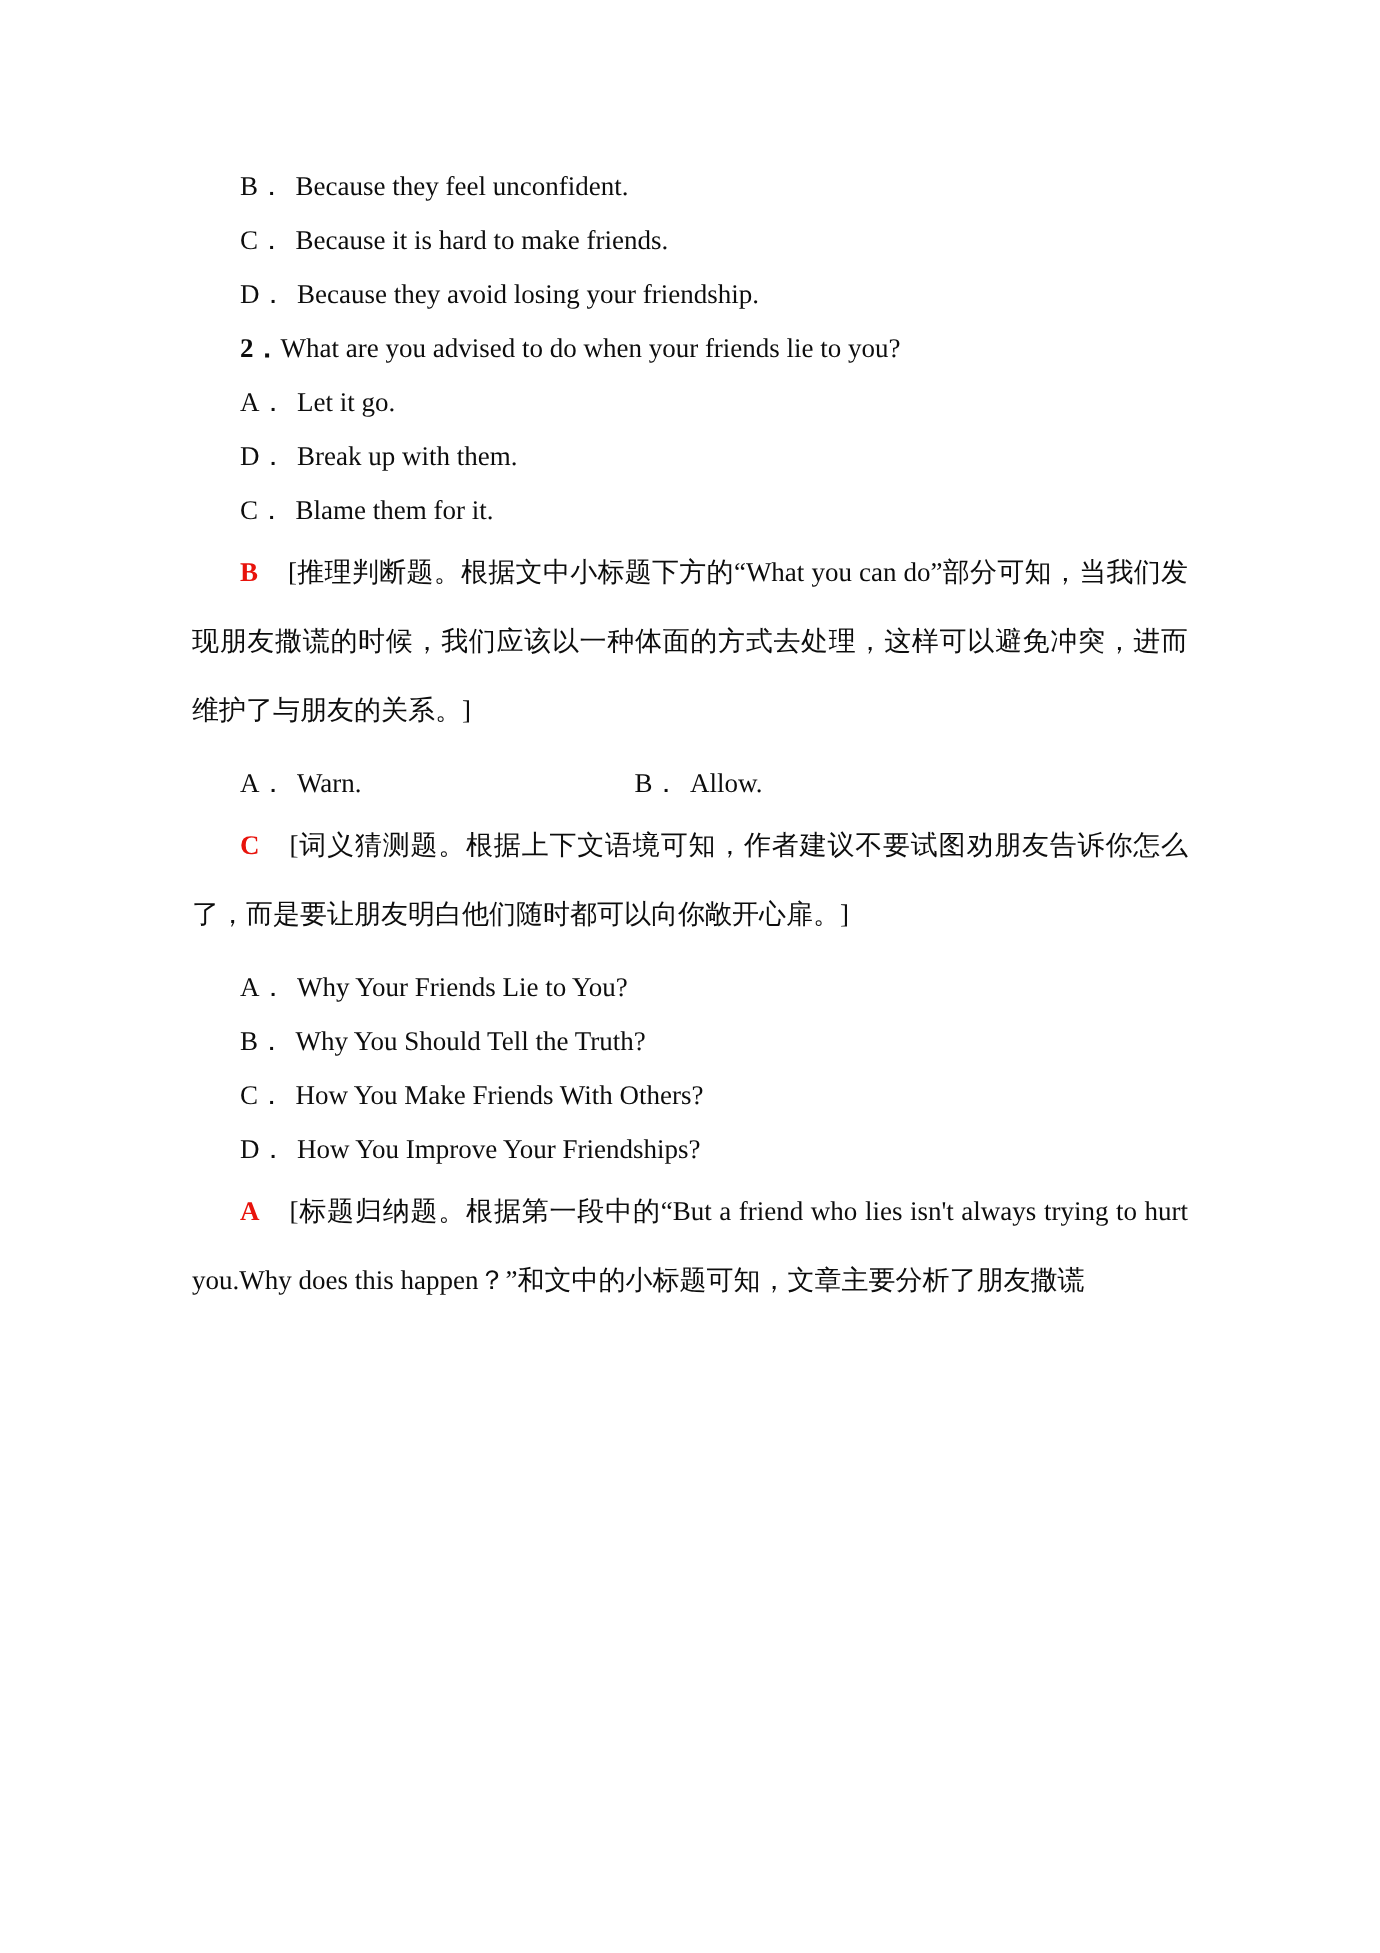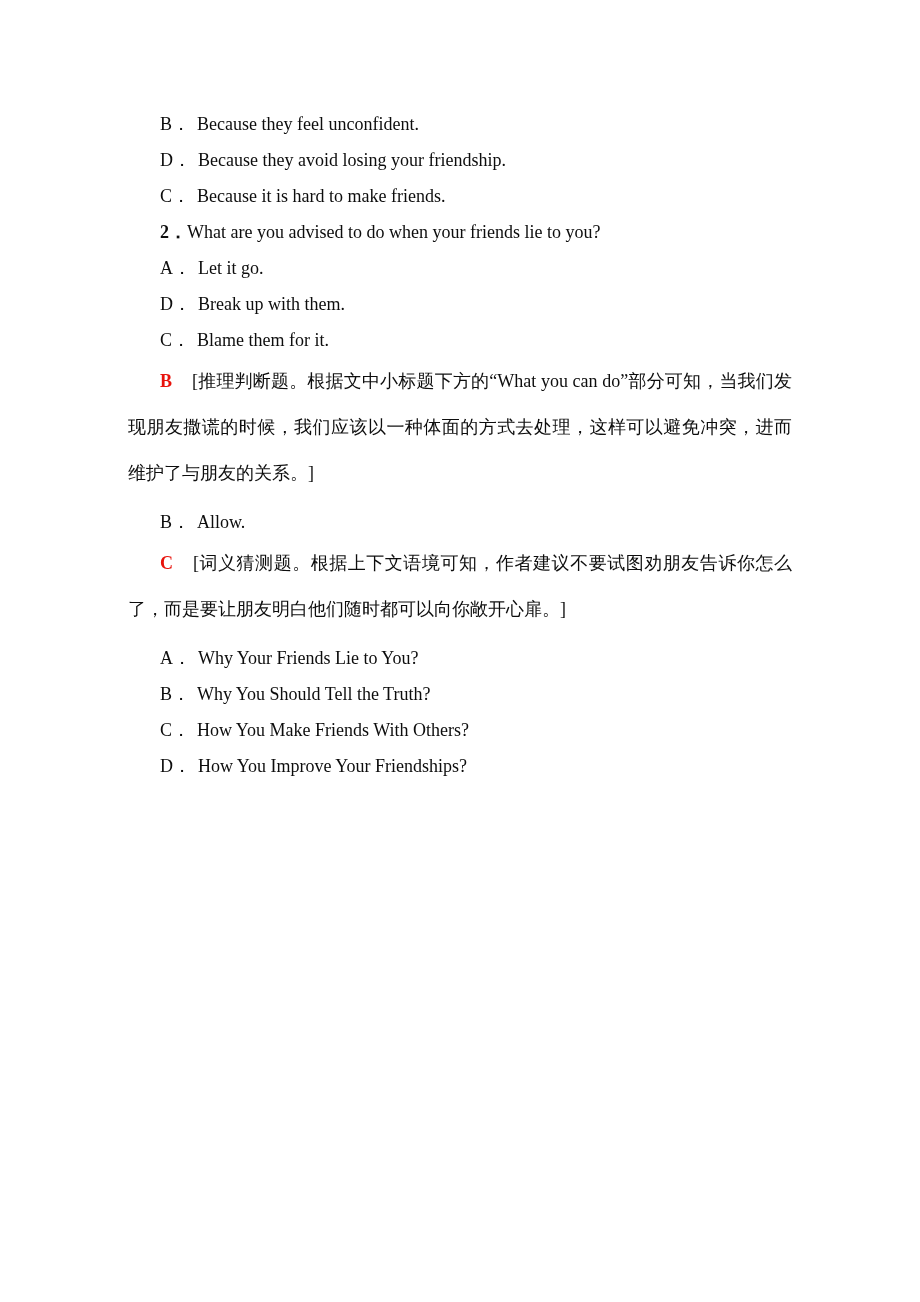--- a/index.html
+++ b/index.html
@@ -44,36 +44,38 @@
     font-weight: bold;
     margin-right: 20px;
   }
 </style>
 </head>
 <body>
 
 <div class="page">
 
   <p class="opt"><span class="opt-label">B．</span><span>Because they feel unconfident.</span></p>
+  <p class="opt"><span class="opt-label">C．</span><span>Because it is hard to make friends.</span></p>
   <p class="opt"><span class="opt-label">D．</span><span>Because they avoid losing your friendship.</span></p>
-  <p class="opt"><span class="opt-label">C．</span><span>Because it is hard to make friends.</span></p>
 
 
   <p class="question"><span class="q-num">2．</span><span>What are you advised to do when your friends lie to you?</span></p>
   <p class="opt"><span class="opt-label">A．</span><span>Let it go.</span></p>
   <p class="opt"><span class="opt-label">D．</span><span>Break up with them.</span></p>
   <p class="opt"><span class="opt-label">C．</span><span>Blame them for it.</span></p>
 
   <p class="answer"><span class="ans-letter">B</span><span>[推理判断题。根据文中小标题下方的“What you can do”部分可知，当我们发现朋友撒谎的时候，我们应该以一种体面的方式去处理，这样可以避免冲突，进而维护了与朋友的关系。]</span></p>
 
   <p class="opt-row">
+    <span class="col1"><span class="opt-label">A．</span><span>Warn.</span></span>
     <span class="col2"><span class="opt-label">B．</span><span>Allow.</span></span>
   </p>
 
   <p class="answer"><span class="ans-letter">C</span><span>[词义猜测题。根据上下文语境可知，作者建议不要试图劝朋友告诉你怎么了，而是要让朋友明白他们随时都可以向你敞开心扉。]</span></p>
 
   <p class="opt"><span class="opt-label">A．</span><span>Why Your Friends Lie to You?</span></p>
   <p class="opt"><span class="opt-label">B．</span><span>Why You Should Tell the Truth?</span></p>
   <p class="opt"><span class="opt-label">C．</span><span>How You Make Friends With Others?</span></p>
   <p class="opt"><span class="opt-label">D．</span><span>How You Improve Your Friendships?</span></p>
 
+  <p class="answer"><span class="ans-letter">A</span><span>[标题归纳题。根据第一段中的“But a friend who lies isn't always trying to hurt you.Why does this happen？”和文中的小标题可知，文章主要分析了朋友撒谎</span></p>
 
 </div>
 
 </body></html>

